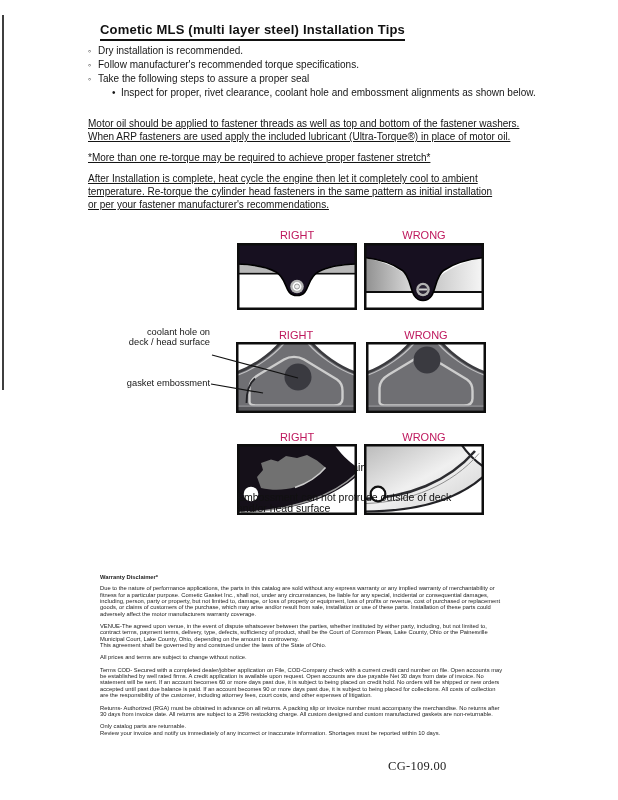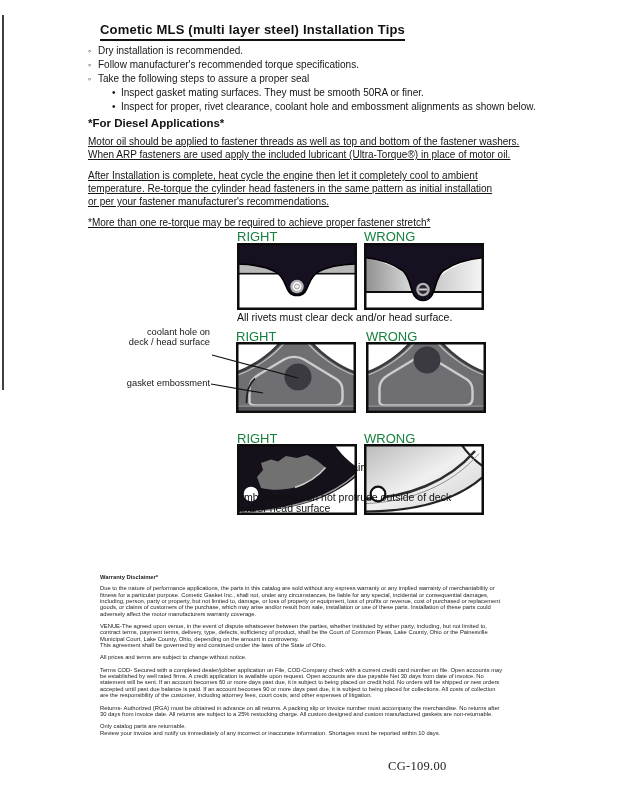--- a/index.html
+++ b/index.html
@@ -14,21 +14,21 @@
   .bullets{position:absolute;left:88px;top:44px;font-size:10px;line-height:14px;color:#151515;}
   .b-row{white-space:nowrap;}
   .b-marker{display:inline-block;width:10px;font-size:9px;text-align:left;}
   .b-row.sub{padding-left:24px;}
   .b-row.sub .b-marker{width:9px;font-size:10px;}
 
   .diesel{position:absolute;left:88px;top:117px;width:470px;}
   .diesel h2{margin:0 0 6px 0;font-size:11.5px;font-weight:bold;color:#111;}
   .diesel p{margin:0 0 8px 0;font-size:10px;line-height:13px;white-space:pre-line;color:#151515;text-decoration:underline;}
 
-  .dlabel{position:absolute;width:120px;text-align:left;font-size:13px;color:#15803d;white-space:nowrap;}
+  .dlabel{position:absolute;width:120px;text-align:center;font-size:11px;color:#be185d;white-space:nowrap;}
   .dbox{position:absolute;line-height:0;}
   .dcaption{position:absolute;font-size:10.5px;line-height:11px;color:#111;white-space:pre-line;}
   .dcaption.center{text-align:center;margin-top:48px;}
   .sidelabel{position:absolute;width:120px;text-align:right;font-size:9.3px;line-height:9.6px;
              color:#151515;white-space:pre-line;}
   .leader-overlay{position:absolute;left:120px;top:342px;}
 
   .legal{position:absolute;left:100px;top:574px;width:432px;font-size:5.8px;line-height:6.35px;color:#222;}
   .legal .lhead{font-weight:bold;margin:0 0 5px 0;}
   .legal p{margin:0 0 6px 0;white-space:pre-line;}
@@ -41,32 +41,30 @@
 <div class="page">
 
   <div class="edge-line"></div>
 
   <h1 class="title">Cometic MLS (multi layer steel) Installation Tips</h1>
 
   <div class="bullets">
     <div class="b-row"><span class="b-marker">◦</span><span>Dry installation is recommended.</span></div>
     <div class="b-row"><span class="b-marker">◦</span><span>Follow manufacturer's recommended torque specifications.</span></div>
     <div class="b-row"><span class="b-marker">◦</span><span>Take the following steps to assure a proper seal</span></div>
-    <div class="b-row sub"><span class="b-marker">•</span><span>Inspect gasket mating surfaces.  They must be smooth 50RA or finer.</span></div>
     <div class="b-row sub"><span class="b-marker">•</span><span>Inspect for proper, rivet clearance, coolant hole and embossment alignments as shown below.</span></div>
   </div>
 
   <div class="diesel">
-    <h2>*For Diesel Applications*</h2>
     <p>Motor oil should be applied to fastener threads as well as top and bottom of the fastener washers.
 When ARP fasteners are used apply the included lubricant (Ultra-Torque®) in place of motor oil.</p>
+    <p>*More than one re-torque may be required to achieve proper fastener stretch*</p>
     <p>After Installation is complete, heat cycle the engine then let it completely cool to ambient
 temperature. Re-torque the cylinder head fasteners in the same pattern as initial installation
 or per your fastener manufacturer's recommendations.</p>
-    <p>*More than one re-torque may be required to achieve proper fastener stretch*</p>
   </div>
 
   <div class="dlabel" style="left:237px;top:229px;">RIGHT</div>
   <div class="dlabel" style="left:364px;top:229px;">WRONG</div>
 
   <div class="dbox" style="left:237px;top:243px;">
     <svg width="120" height="67" viewBox="0 0 120 67">
       <rect width="120" height="67" fill="#ffffff"></rect>
       <rect x="0" y="29.5" width="120" height="2" fill="#0d0d0d"></rect>
       <path d="M0,21.5 C16,22 29,25 40,29.5 L0,29.5 Z" fill="#b9b9b9"></path>
@@ -100,21 +98,20 @@
       <path d="M0,0 H120 V14.5 C101,16.5 88,21.5 79.5,27.5 C69,35 73.5,57.5 59,57.5 C44.5,57.5 49,35 38.5,27.5 C30,21.5 19,16.5 0,14.5 Z" fill="#171020" stroke="#000000" stroke-width="1.6"></path>
       <g>
         <circle cx="59" cy="46.5" r="6.8" fill="#b3b3b3"></circle>
         <circle cx="59" cy="46.5" r="4.4" fill="#2b2535"></circle>
         <rect x="54.6" y="45.6" width="8.8" height="1.8" rx="0.9" fill="#cfcfcf"></rect>
       </g>
       <rect x="1.25" y="1.25" width="117.5" height="64.5" fill="none" stroke="#0d0d0d" stroke-width="2.5"></rect>
     </svg>
   </div>
 
-  <div class="dcaption" style="left:237px;top:312px;">All rivets must clear deck and/or head surface.</div>
 
   <div class="dlabel" style="left:236px;top:329px;">RIGHT</div>
   <div class="dlabel" style="left:366px;top:329px;">WRONG</div>
 
   <div class="sidelabel" style="left:90px;top:328px;">coolant hole on
 deck / head surface</div>
   <div class="sidelabel" style="left:90px;top:379px;">gasket embossment</div>
 
   <div class="dbox" style="left:236px;top:342px;">
     <svg width="120" height="71" viewBox="0 0 120 71">

